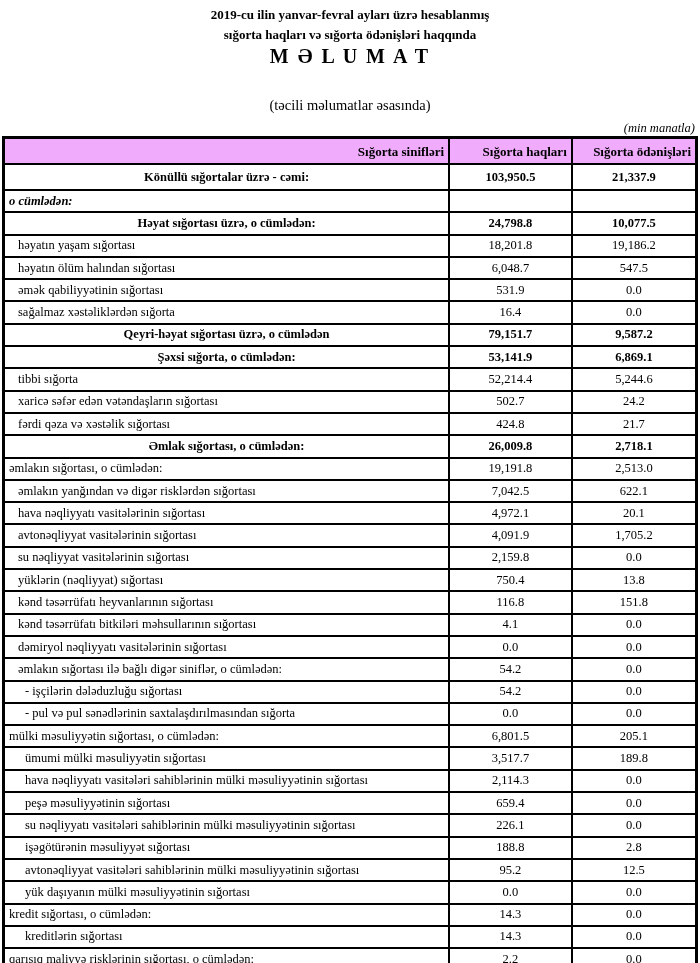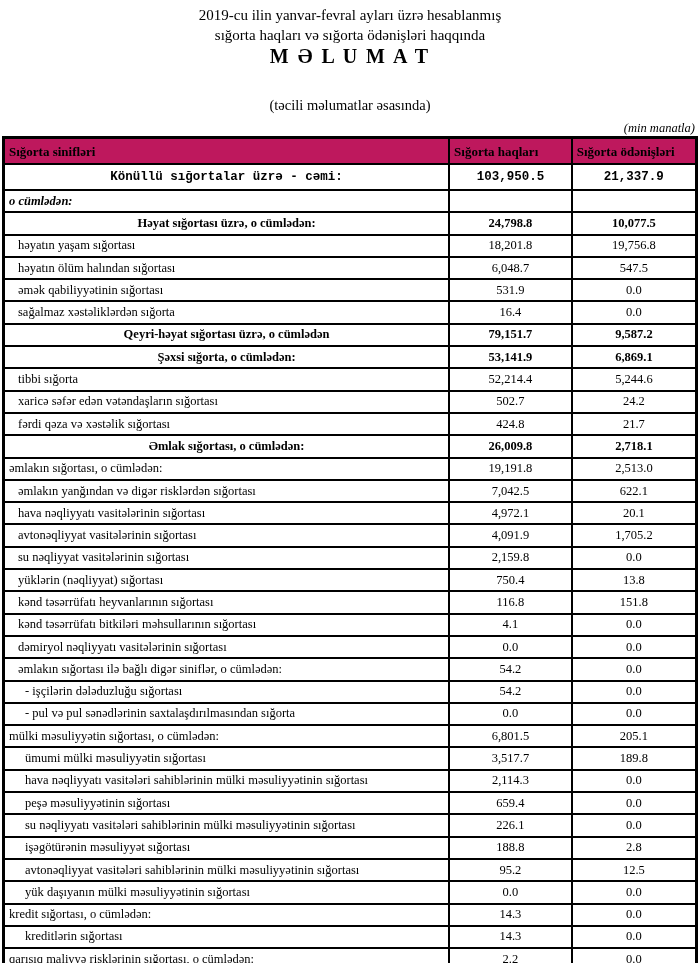--- a/index.html
+++ b/index.html
@@ -10,22 +10,22 @@
     height: 963px;
     font-family: "Liberation Serif", "DejaVu Serif", serif;
     color: #000000;
     overflow: hidden;
   }
   .title-block {
     text-align: center;
     padding-top: 5px;
   }
   .title-line1, .title-line2 {
-    font-weight: normal;
-    font-size: 15px;
+    font-weight: bold;
+    font-size: 13px;
     line-height: 20px;
   }
   .title-line3 {
     font-weight: bold;
     font-size: 20px;
     line-height: 22px;
     letter-spacing: 2px;
   }
   .title-line4 {
     font-size: 14.5px;
@@ -53,36 +53,36 @@
   th, td {
     border: 2px solid #000000;
     font-size: 12.5px;
     line-height: 15px;
     padding: 1px 4px;
     vertical-align: middle;
     overflow: hidden;
     white-space: nowrap;
   }
   th {
-    background: #be185d;
+    background: #f0abfc;
     font-weight: bold;
-    text-align: left;
+    text-align: right;
     font-size: 13px;
     height: 22px;
   }
   td { height: 18.3px; }
   td.num { text-align: center; }
   td.lbl { text-align: left; padding-left: 4px; }
   tr.style-bold-center td { font-weight: bold; }
   tr.style-bold-center td.lbl { text-align: center; }
   tr.style-bold-left td { font-weight: normal; }
   tr.style-italic-left td.lbl { font-weight: bold; font-style: italic; }
   tr.ind1 td.lbl { padding-left: 13px; }
   tr.ind2 td.lbl { padding-left: 20px; }
-  tr.row-total td { height: 22px; font-family: Liberation Mono, monospace; }
+  tr.row-total td { height: 22px; }
 </style>
 </head>
 <body>
 
 <div class="title-block">
   <div class="title-line1">2019-cu ilin yanvar-fevral ayları üzrə hesablanmış</div>
   <div class="title-line2">sığorta haqları və sığorta ödənişləri haqqında</div>
   <div class="title-line3">M Ə L U M A T</div>
   <div class="title-line4">(təcili məlumatlar əsasında)</div>
 </div>
@@ -114,21 +114,21 @@
         <td class="num"></td>
       </tr>
       <tr class="style-bold-center ind0">
         <td class="lbl">Həyat sığortası üzrə, o cümlədən:</td>
         <td class="num">24,798.8</td>
         <td class="num">10,077.5</td>
       </tr>
       <tr class="style-item ind1">
         <td class="lbl">həyatın yaşam sığortası</td>
         <td class="num">18,201.8</td>
-        <td class="num">19,756.8</td>
+        <td class="num">19,186.2</td>
       </tr>
       <tr class="style-item ind1">
         <td class="lbl">həyatın ölüm halından sığortası</td>
         <td class="num">6,048.7</td>
         <td class="num">547.5</td>
       </tr>
       <tr class="style-item ind1">
         <td class="lbl">əmək qabiliyyətinin sığortası</td>
         <td class="num">531.9</td>
         <td class="num">0.0</td>

